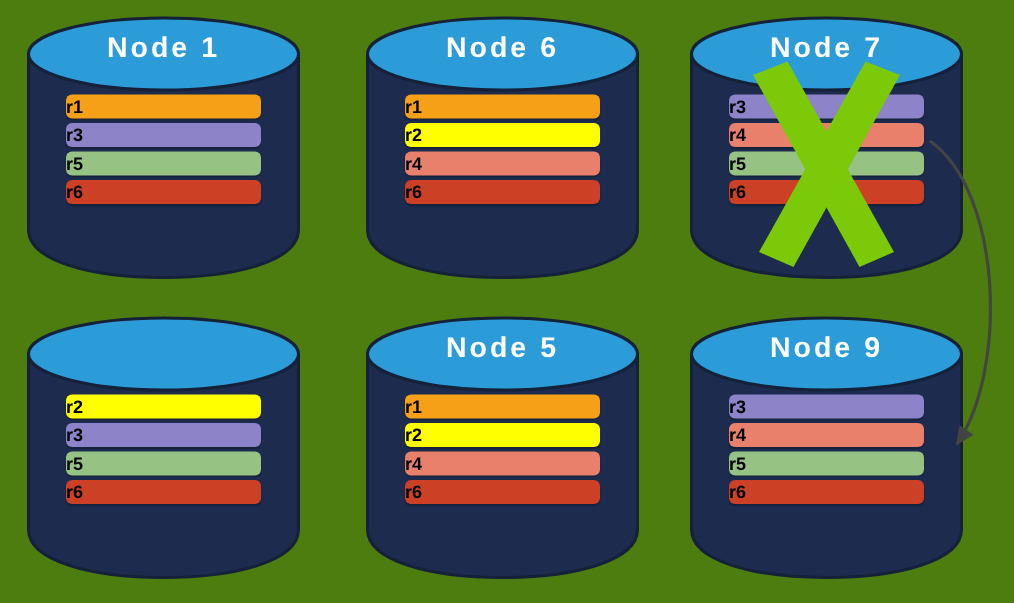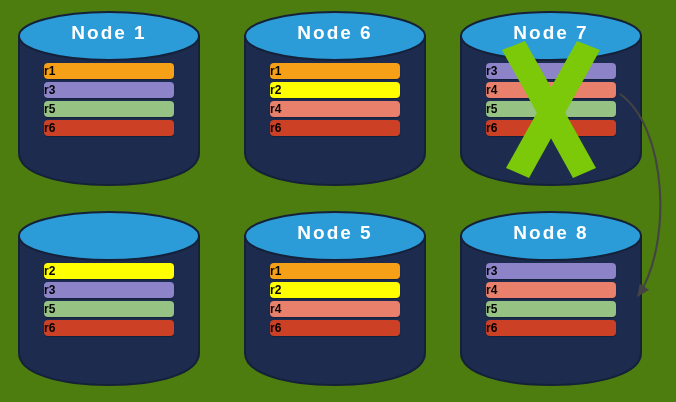--- a/index.html
+++ b/index.html
@@ -151,21 +151,21 @@
           <div class="row-bar" style="background: rgb(255, 255, 0); color: rgb(0, 0, 0);">r2</div>
           <div class="row-bar" style="background: rgb(232, 128, 107); color: rgb(0, 0, 0);">r4</div>
           <div class="row-bar" style="background: rgb(204, 65, 37); color: rgb(0, 0, 0);">r6</div>
         </div>
       </div>
       <div class="node" style="left: 456px; top: 208px;">
         <svg class="node-svg" viewBox="0 0 190 180">
           <path d="M 5 28 L 5 145 C 5 166, 47 177, 95 177 C 143 177, 185 166, 185 145 L 185 28 Z" fill="#1C2B4E" stroke="#152039" stroke-width="2"></path>
           <ellipse cx="95" cy="28" rx="90" ry="24" fill="#2B9CD8" stroke="#152039" stroke-width="2"></ellipse>
         </svg>
-        <div class="node-label" style="color: rgb(255, 255, 255);">Node 8</div>
+        <div class="node-label" style="color: rgb(255, 255, 255);">Node 9</div>
         <div class="rows">
           <div class="row-bar" style="background: rgb(140, 131, 200); color: rgb(0, 0, 0);">r3</div>
           <div class="row-bar" style="background: rgb(232, 128, 107); color: rgb(0, 0, 0);">r4</div>
           <div class="row-bar" style="background: rgb(150, 194, 132); color: rgb(0, 0, 0);">r5</div>
           <div class="row-bar" style="background: rgb(204, 65, 37); color: rgb(0, 0, 0);">r6</div>
         </div>
       </div>
     </div>
 
   <svg class="arrow-layer" viewBox="0 0 676 402" xmlns="http://www.w3.org/2000/svg">

